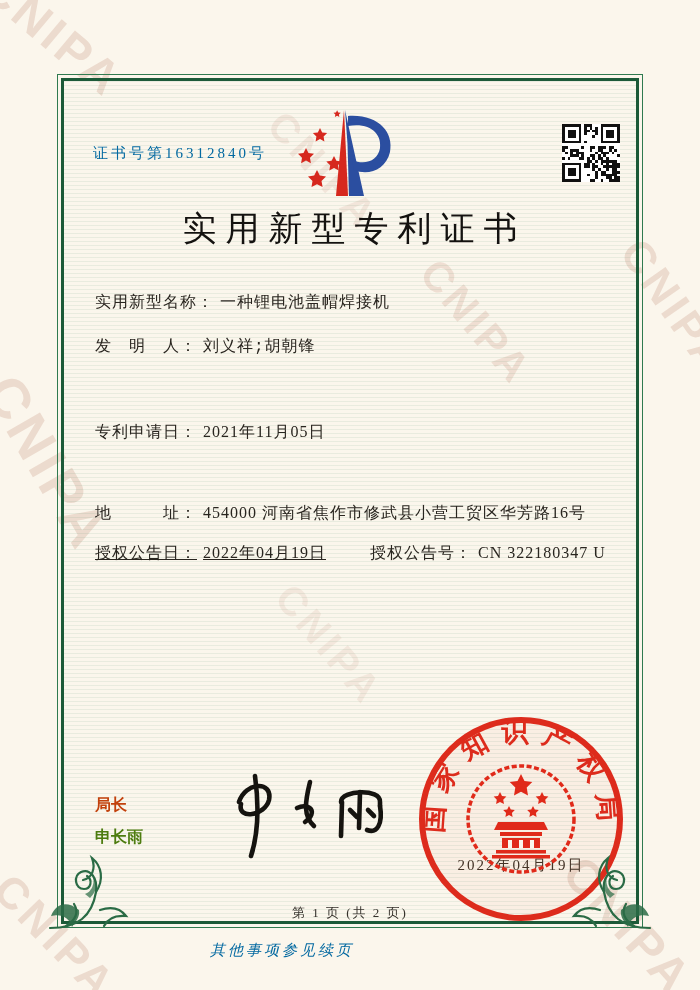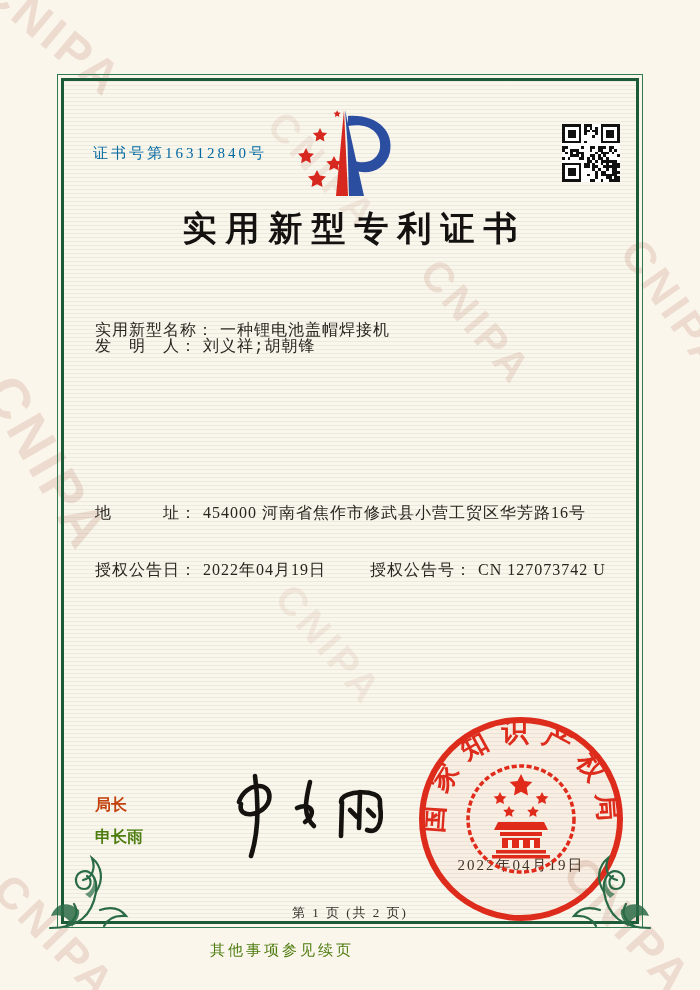--- a/index.html
+++ b/index.html
@@ -49,32 +49,32 @@
   .cert-no{
     position:absolute;left:93px;top:110px;
     font-size:15px;letter-spacing:3px;color:#0369a1;z-index:6;margin-top:34px;
   }
   .logo{position:absolute;left:290px;top:104px;width:106px;height:96px;z-index:6;}
   .qr{position:absolute;left:562px;top:124px;width:58px;height:58px;z-index:6;}
   .qr svg{width:100%;height:100%;}
 
   .title{
     position:absolute;left:57px;top:206px;width:586px;
-    text-align:center;font-size:34px;font-weight:bold;
+    text-align:center;font-size:34px;font-weight:normal;
     letter-spacing:9px;text-indent:9px;color:#141210;z-index:6;
   }
 
   
   .field{
     position:absolute;left:95px;width:520px;
     font-size:16px;letter-spacing:1px;color:#29251f;z-index:6;white-space:nowrap;
   }
-  .f0{top:292px;margin-top:28px;} .f1{top:336px;font-family:Liberation Mono, monospace;} .f2{top:380px;}
+  .f0{top:292px;} .f1{top:336px;font-family:Liberation Mono, monospace;} .f2{top:380px;}
   .f3{top:422px;} .f4{top:461px;} .f5{top:503px;}
-  .f6{top:560px;}
+  .f6{top:543px;text-decoration:underline;}
   .field .lbl{margin-right:6px;}
   .grant-no{position:absolute;left:275px;top:0;white-space:nowrap;}
 
   
   .body-text{
     position:absolute;left:88px;top:578px;width:526px;z-index:6;
     font-size:15.5px;line-height:1.72;color:#2c2620;text-align:justify;
   }
   .body-text p{margin:0 0 2px 0;text-indent:2em;}
 
@@ -92,21 +92,21 @@
   }
   .seal{position:absolute;left:416px;top:714px;width:210px;height:210px;z-index:4;}
 
   
   .page-num{
     position:absolute;left:57px;top:904px;width:586px;text-align:center;
     font-size:13px;letter-spacing:2px;color:#35312b;z-index:6;
   }
   .continuation{
     position:absolute;left:0;top:941px;width:564px;text-align:center;
-    font-size:15px;letter-spacing:3px;color:#4d7c0f;z-index:6;
+    font-size:15px;letter-spacing:3px;color:#0369a1;z-index:6;font-style:italic;
   }
 </style>
 </head>
 <body>
 
 <div class="page">
 
   <div class="wm wm1">CNIPA</div>
   <div class="wm wm2">CNIPA</div>
   <div class="wm wm3">CNIPA</div>
@@ -294,27 +294,30 @@
   </div>
 
   <div class="title">实用新型专利证书</div>
 
   <div class="field f0">
     <span class="lbl">实用新型名称：</span><span>一种锂电池盖帽焊接机</span>
   </div>
   <div class="field f1">
     <span class="lbl">发　明　人：</span><span>刘义祥;胡朝锋</span>
   </div>
+  <div class="field f3">
+    <span class="lbl">专利申请日：</span><span>2021年11月05日</span>
+  </div>
   <div class="field f5">
     <span class="lbl">地　　　址：</span><span>454000 河南省焦作市修武县小营工贸区华芳路16号</span>
   </div>
   <div class="field f6">
     <span class="lbl">授权公告日：</span><span>2022年04月19日</span>
     <span class="grant-no">
-      <span class="lbl">授权公告号：</span><span>CN 127073742 U</span>
+      <span class="lbl">授权公告号：</span><span>CN 322180347 U</span>
     </span>
   </div>
 
   <div class="body-text">
   </div>
 
   <div class="sig-title">局长</div>
   <div class="sig-name">申长雨</div>
   <svg class="sig-hand" viewBox="0 0 185 95">
     <g fill="none" stroke="#15130f" stroke-width="4.6" stroke-linecap="round" stroke-linejoin="round">

